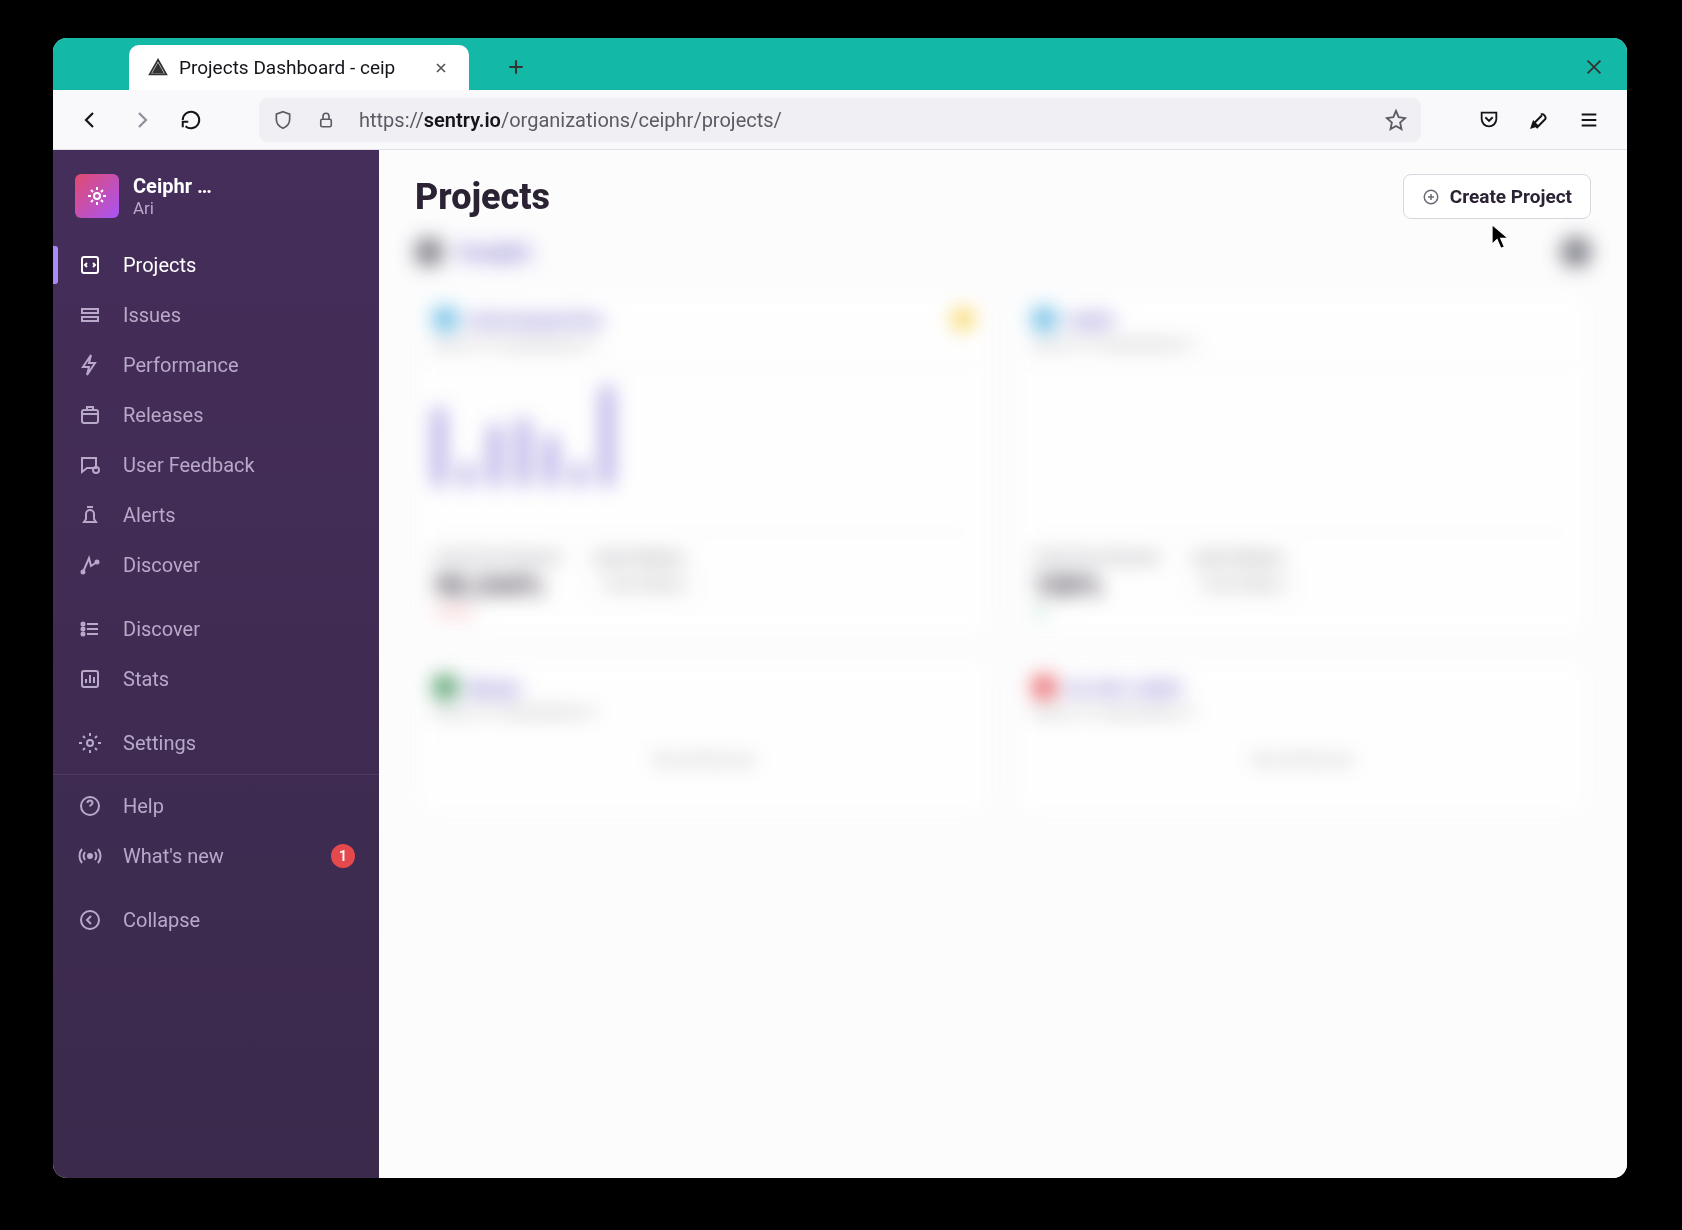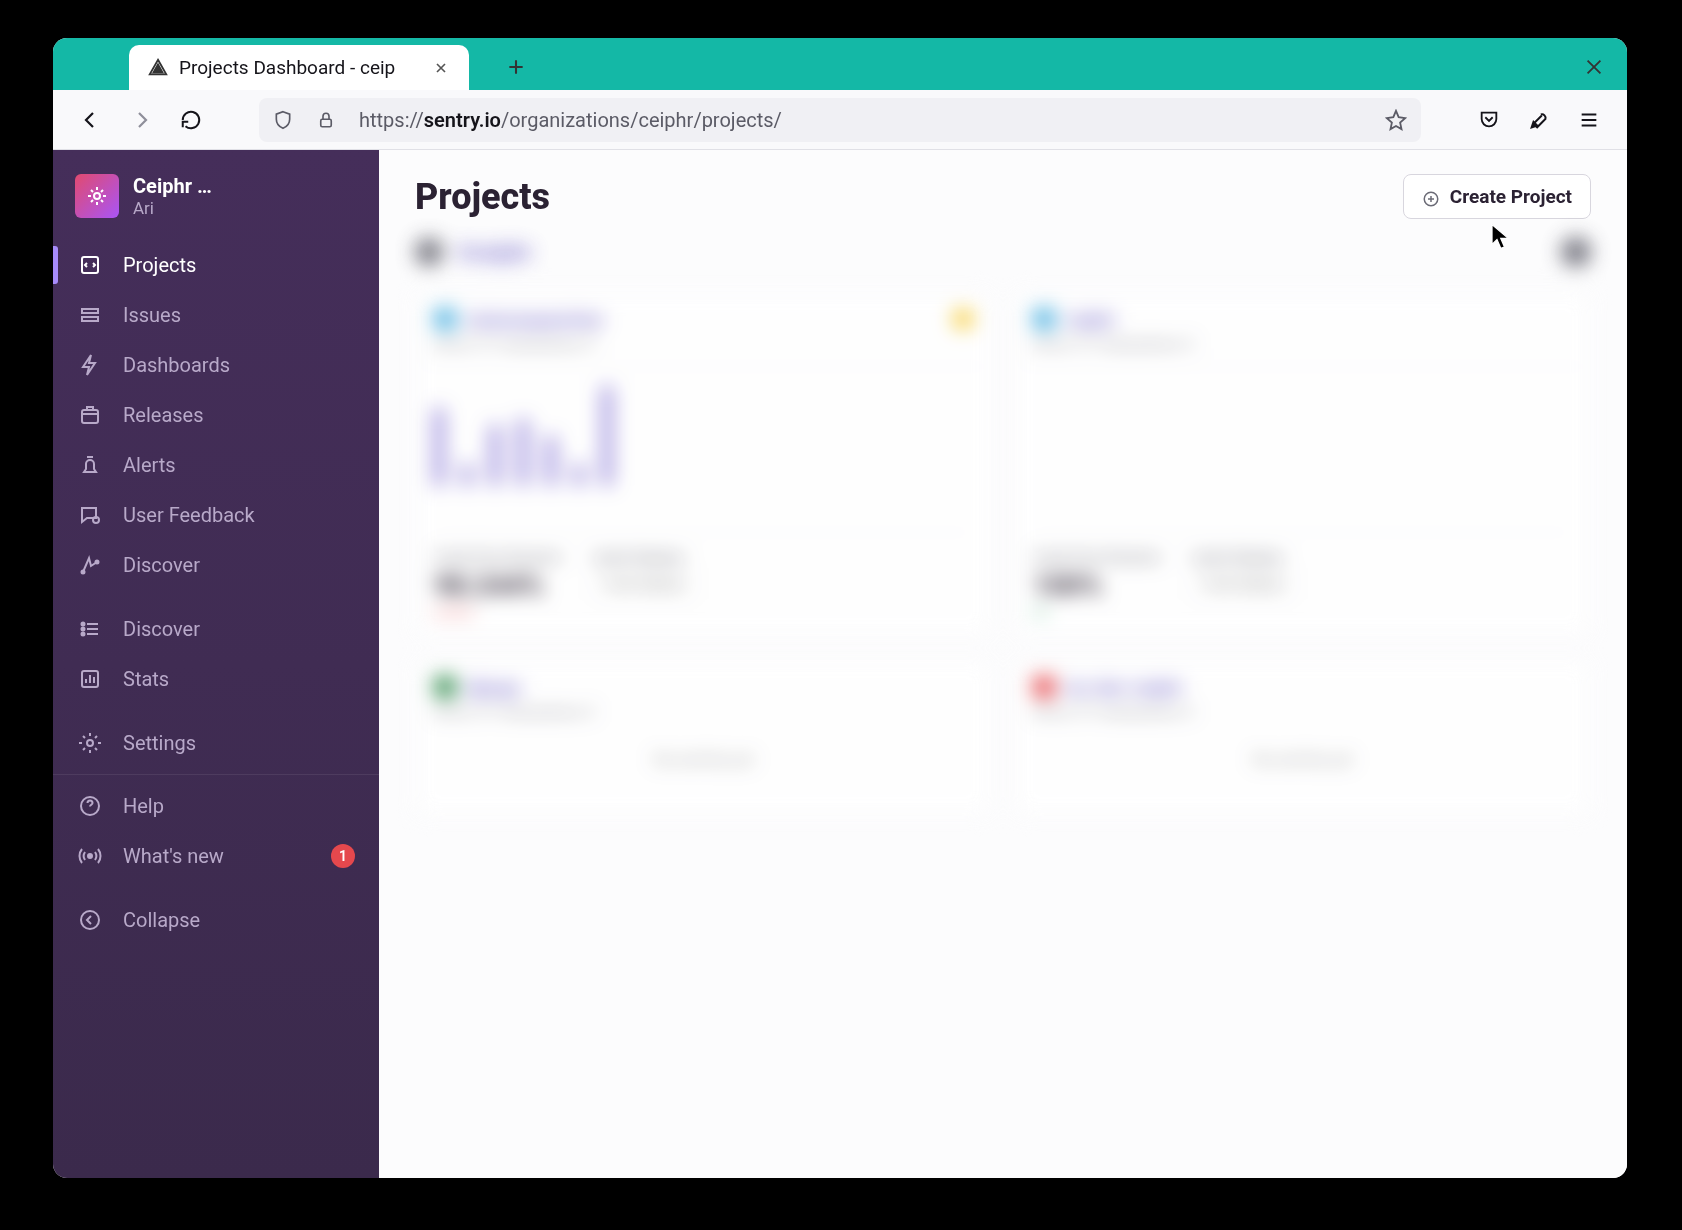--- a/index.html
+++ b/index.html
@@ -29,21 +29,21 @@
 .nav-item { display: flex; align-items: center; gap: 20px; padding: 12px 24px; font-size: 20px; cursor: pointer; position: relative; }
 .nav-item.active { color: #fff; }
 .nav-item.active::before { content: ""; position: absolute; left: 0; top: 6px; bottom: 6px; width: 5px; background: #a78bfa; border-radius: 0 3px 3px 0; }
 .nav-icon { width: 26px; height: 26px; display: inline-flex; align-items: center; justify-content: center; flex-shrink: 0; }
 .nav-sep { height: 14px; }
 .nav-badge { background: #e5484d; color: #fff; width: 24px; height: 24px; border-radius: 50%; font-size: 14px; display: inline-flex; align-items: center; justify-content: center; margin-left: auto; font-weight: 600; }
 .nav-divider { height: 1px; background: rgba(255,255,255,0.08); margin: 6px 0; }
 .main { flex: 1; background: #fcfcfd; padding: 24px 36px; overflow: hidden; position: relative; }
 .main-header { display: flex; align-items: center; justify-content: space-between; margin-bottom: 18px; }
 .page-title { font-size: 36px; font-weight: 800; color: #2b2233; }
-.create-btn { display: flex; align-items: flex-end; gap: 10px; border: 1px solid #d8d6de; background: #fff; padding: 10px 18px; border-radius: 8px; font-size: 19px; font-weight: 700; color: #2b2233; cursor: pointer; }
+.create-btn { display: flex; align-items: center; gap: 10px; border: 1px solid #d8d6de; background: #fff; padding: 10px 18px; border-radius: 8px; font-size: 19px; font-weight: 700; color: #2b2233; cursor: pointer; }
 .create-btn svg { color: #6b6b76; }
 .blurred { filter: blur(10px); opacity: 0.9; pointer-events: none; }
 .team-row { display: flex; align-items: center; gap: 14px; margin: 18px 0 24px 0; }
 .team-avatar { width: 28px; height: 28px; border-radius: 50%; background: #6b6b76; }
 .team-name { font-size: 22px; font-weight: 700; color: #6c5fc7; }
 .team-gear { margin-left: auto; width: 30px; height: 30px; border-radius: 50%; background: #6b6b76; }
 .cards { display: grid; grid-template-columns: 1fr 1fr; gap: 22px; }
 .card { background: #fff; border: 1px solid #ebe9f0; border-radius: 8px; padding: 16px 18px; }
 .card-head { display: flex; align-items: center; gap: 10px; }
 .card-dot { width: 22px; height: 22px; border-radius: 4px; }
@@ -183,47 +183,47 @@
               </svg>
             </span>
           <span>Issues</span>
         </div>
         <div class="nav-item">
           <span class="nav-icon">
               <svg width="24" height="24" viewBox="0 0 24 24" fill="none" stroke="currentColor" stroke-width="2">
                 <path d="M13 2L5 14h6l-2 8 8-12h-6l2-8z"></path>
               </svg>
             </span>
-          <span>Dashboards</span>
+          <span>Performance</span>
         </div>
         <div class="nav-item">
           <span class="nav-icon">
               <svg width="24" height="24" viewBox="0 0 24 24" fill="none" stroke="currentColor" stroke-width="2">
                 <rect x="4" y="7" width="16" height="13" rx="2"></rect>
                 <path d="M4 11h16M9 7V4h6v3"></path>
               </svg>
             </span>
           <span>Releases</span>
         </div>
         <div class="nav-item">
           <span class="nav-icon">
               <svg width="24" height="24" viewBox="0 0 24 24" fill="none" stroke="currentColor" stroke-width="2">
-                <path d="M6 19h12l-2-3v-5a4 4 0 0 0-8 0v5l-2 3zM9 4h6"></path>
-              </svg>
-            </span>
-          <span>Alerts</span>
-        </div>
-        <div class="nav-item">
-          <span class="nav-icon">
-              <svg width="24" height="24" viewBox="0 0 24 24" fill="none" stroke="currentColor" stroke-width="2">
                 <path d="M4 5h14v10H9l-5 4V5z"></path>
                 <circle cx="18" cy="17" r="3"></circle>
               </svg>
             </span>
           <span>User Feedback</span>
+        </div>
+        <div class="nav-item">
+          <span class="nav-icon">
+              <svg width="24" height="24" viewBox="0 0 24 24" fill="none" stroke="currentColor" stroke-width="2">
+                <path d="M6 19h12l-2-3v-5a4 4 0 0 0-8 0v5l-2 3zM9 4h6"></path>
+              </svg>
+            </span>
+          <span>Alerts</span>
         </div>
         <div class="nav-item">
           <span class="nav-icon">
               <svg width="24" height="24" viewBox="0 0 24 24" fill="none" stroke="currentColor" stroke-width="2">
                 <path d="M5 19l6-14 2 8 6-4"></path>
                 <circle cx="5" cy="19" r="1.5" fill="currentColor"></circle>
                 <circle cx="19" cy="9" r="1.5" fill="currentColor"></circle>
               </svg>
             </span>
           <span>Discover</span>

